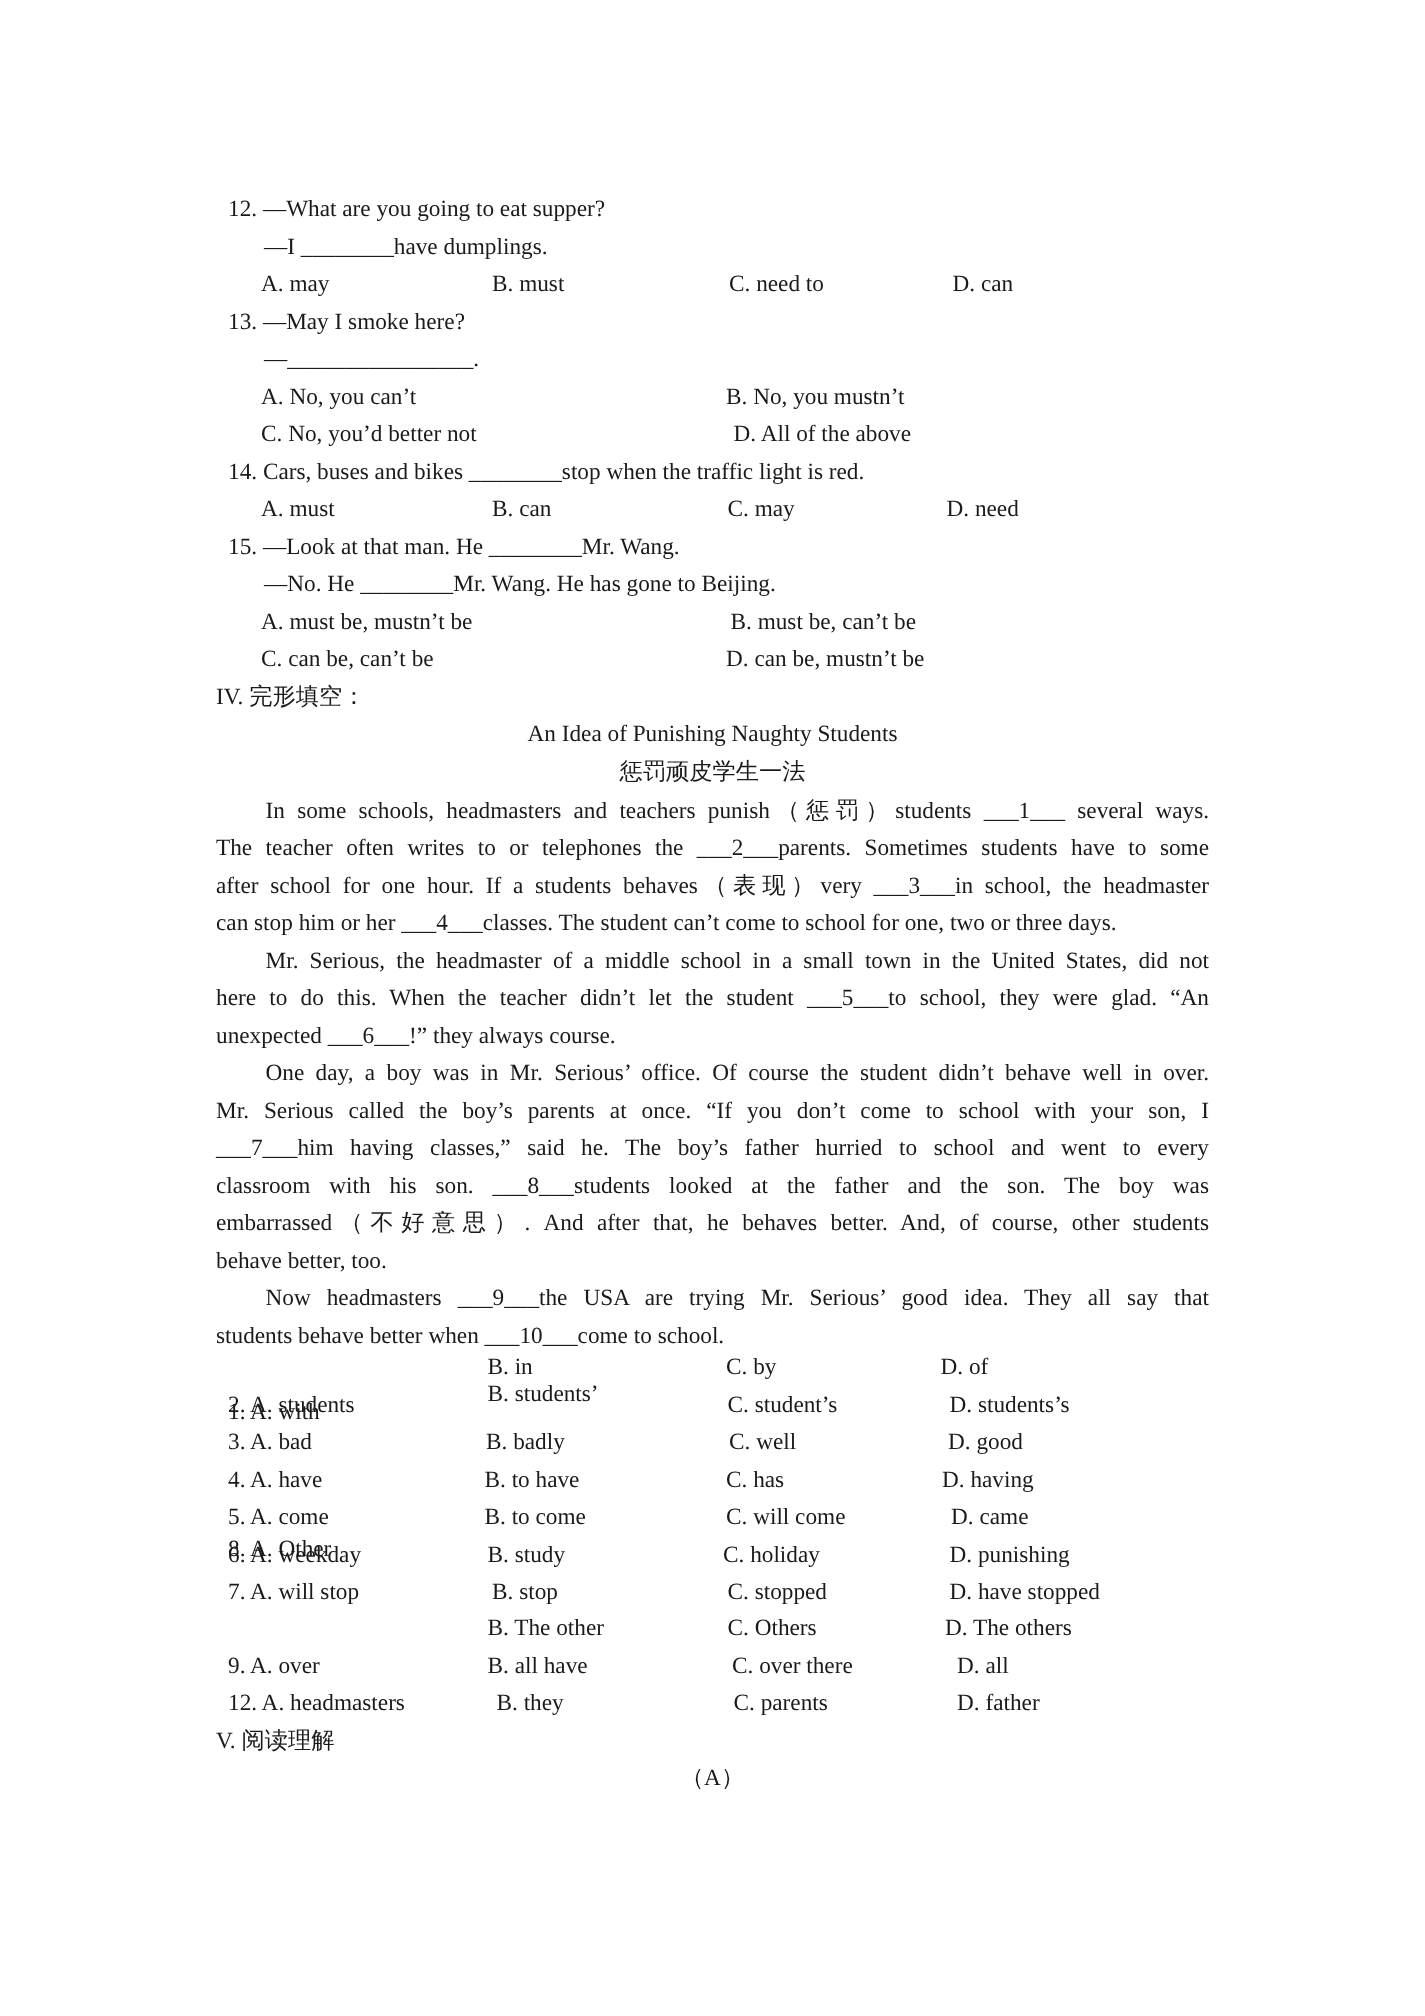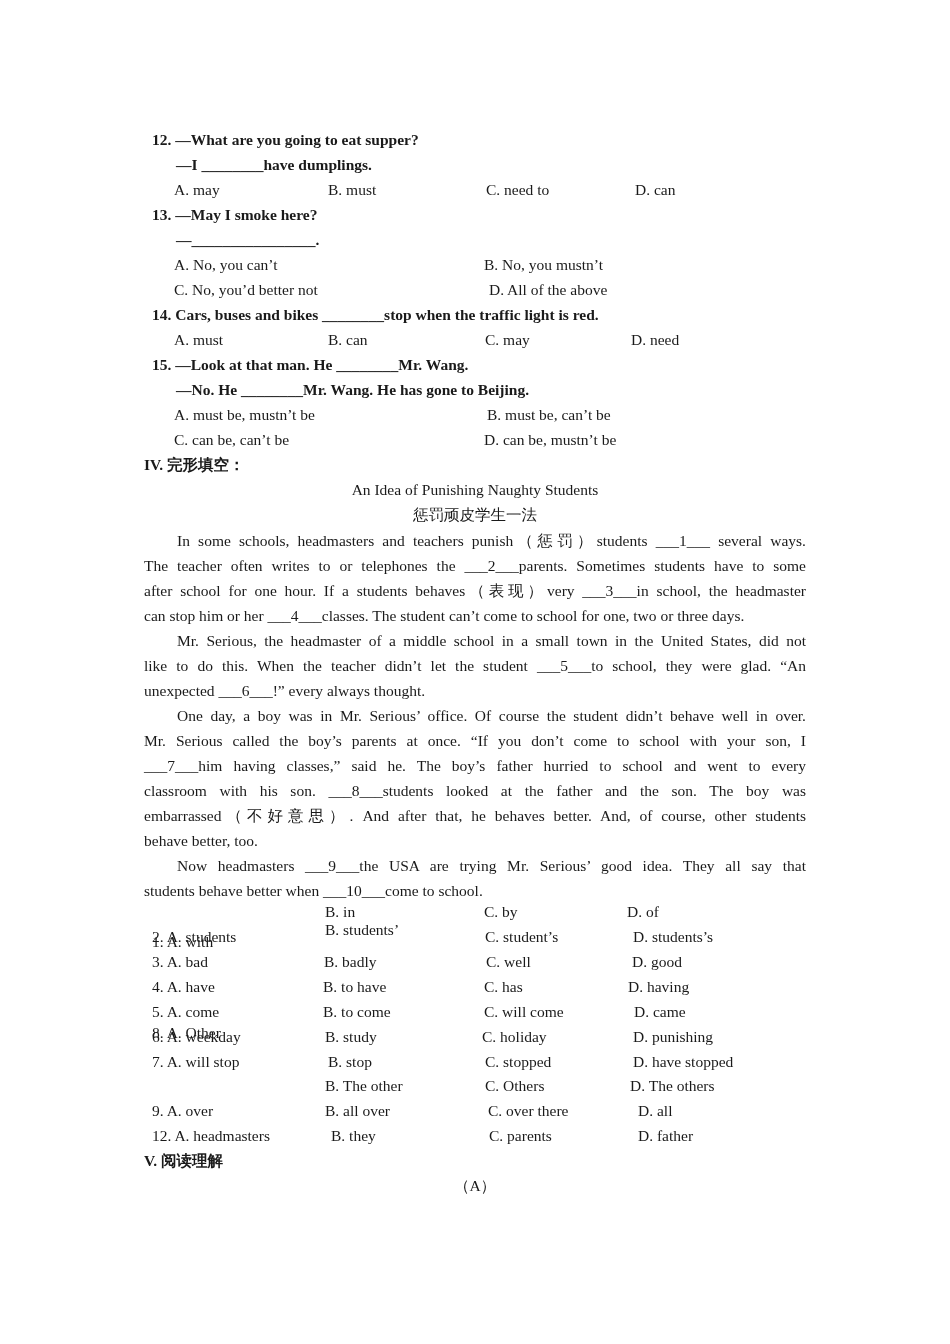--- a/index.html
+++ b/index.html
@@ -1,18 +1,18 @@
 <!DOCTYPE html>
 <html><head>
   <meta charset="utf-8">
   <style>
     html, body { margin: 0; padding: 0; background: #ffffff; }
     body { width: 950px; height: 1344px; position: relative; overflow: hidden;
       font-family: "Liberation Serif", "DejaVu Serif", serif; color: #1a1a1a; font-size: 15.5px; }
-    .line { position: absolute; white-space: nowrap; line-height: 20px; font-weight: bold; }
+    .line { position: absolute; white-space: nowrap; line-height: 20px; }
     .just { position: absolute; left: 144px; width: 662px; line-height: 25px; text-align: justify; text-align-last: justify; }
     .just.last { text-align-last: left; }
     .center { position: absolute; left: 144px; width: 662px; text-align: center; line-height: 20px; }
     .opt { position: absolute; white-space: nowrap; line-height: 20px; }
   </style>
 </head>
 <body>
 
 <div class="line" style="left:152px;top:130px">12. —What are you going to eat supper?</div>
 <div class="line" style="left:176px;top:155px">—I ________have dumplings.</div>
@@ -46,22 +46,22 @@
 <div class="center" style="top:505px">惩罚顽皮学生一法</div>
 
 <div>
   <div class="just" style="top:528px;text-indent:33px">In some schools, headmasters and teachers punish（惩罚）students ___1___ several ways.</div>
   <div class="just" style="top:553px">The teacher often writes to or telephones the ___2___parents. Sometimes students have to some</div>
   <div class="just" style="top:578px">after school for one hour. If a students behaves（表现）very ___3___in school, the headmaster</div>
   <div class="just last" style="top:603px">can stop him or her ___4___classes. The student can’t come to school for one, two or three days.</div>
 </div>
 <div>
   <div class="just" style="top:628px;text-indent:33px">Mr. Serious, the headmaster of a middle school in a small town in the United States, did not</div>
-  <div class="just" style="top:653px">like to do this. When the teacher didn’t let the student ___5___to school, they were glad. “An</div>
-  <div class="just last" style="top:678px">unexpected ___6___!” every always thought.</div>
+  <div class="just" style="top:653px">here to do this. When the teacher didn’t let the student ___5___to school, they were glad. “An</div>
+  <div class="just last" style="top:678px">unexpected ___6___!” they always course.</div>
 </div>
 <div>
   <div class="just" style="top:703px;text-indent:33px">One day, a boy was in Mr. Serious’ office. Of course the student didn’t behave well in over.</div>
   <div class="just" style="top:728px">Mr. Serious called the boy’s parents at once. “If you don’t come to school with your son, I</div>
   <div class="just" style="top:753px">___7___him having classes,” said he. The boy’s father hurried to school and went to every</div>
   <div class="just" style="top:778px">classroom with his son. ___8___students looked at the father and the son. The boy was</div>
   <div class="just" style="top:803px">embarrassed（不好意思）. And after that, he behaves better. And, of course, other students</div>
   <div class="just last" style="top:828px">behave better, too.</div>
 </div>
 <div>
@@ -104,21 +104,21 @@
   <div class="opt" style="left:328px;top:1052px">B. stop</div>
   <div class="opt" style="left:485px;top:1052px">C. stopped</div>
   <div class="opt" style="left:633px;top:1052px">D. have stopped</div>
 
   <div class="opt" style="left:152px;top:1023px">8. A. Other</div>
   <div class="opt" style="left:325px;top:1076px">B. The other</div>
   <div class="opt" style="left:485px;top:1076px">C. Others</div>
   <div class="opt" style="left:630px;top:1076px">D. The others</div>
 
   <div class="opt" style="left:152px;top:1101px">9. A. over</div>
-  <div class="opt" style="left:325px;top:1101px">B. all over</div>
+  <div class="opt" style="left:325px;top:1101px">B. all have</div>
   <div class="opt" style="left:488px;top:1101px">C. over there</div>
   <div class="opt" style="left:638px;top:1101px">D. all</div>
 
   <div class="opt" style="left:152px;top:1126px">12. A. headmasters</div>
   <div class="opt" style="left:331px;top:1126px">B. they</div>
   <div class="opt" style="left:489px;top:1126px">C. parents</div>
   <div class="opt" style="left:638px;top:1126px">D. father</div>
 </div>
 
 <div class="line" style="left:144px;top:1151px">V. 阅读理解</div>

